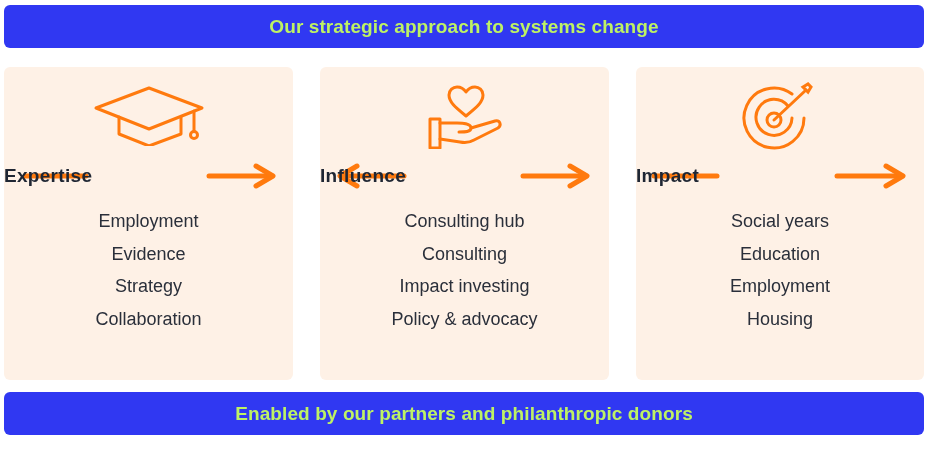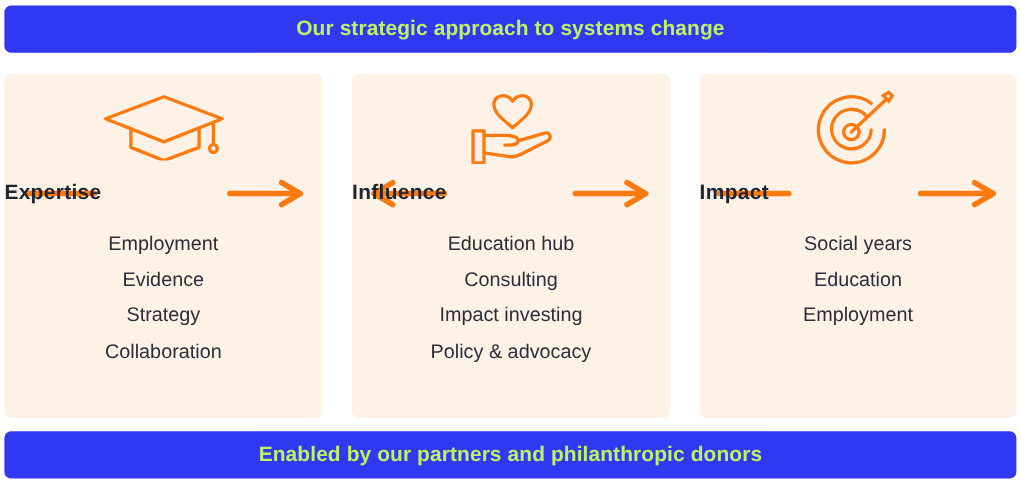--- a/index.html
+++ b/index.html
@@ -141,21 +141,21 @@
     </svg>
     <div class="heading">Influence</div>
     <svg class="arrow" style="left:200px;" width="72" height="30" viewBox="0 0 72 30">
       <g stroke="#FF7A0E" stroke-width="5" stroke-linecap="round" stroke-linejoin="round" fill="none">
         <line x1="3" y1="15" x2="66" y2="15"></line>
         <polyline points="50,5 67,15 50,25"></polyline>
       </g>
     </svg>
   </div>
   <ul class="items">
-    <li>Education hub</li>
+    <li>Consulting hub</li>
     <li>Consulting</li>
     <li>Impact investing</li>
     <li>Policy &amp; advocacy</li>
   </ul>
 </div>
 
 <div class="panel p3">
   <svg class="icon" style="top:15px;" width="76" height="70" viewBox="0 0 76 70">
     <g fill="none" stroke="#FF7A0E" stroke-width="3" stroke-linecap="round">
       <path d="M50,12 A30,30 0 1 0 62,36"></path>
@@ -174,18 +174,19 @@
       <g stroke="#FF7A0E" stroke-width="5" stroke-linecap="round" stroke-linejoin="round" fill="none">
         <line x1="3" y1="15" x2="68" y2="15"></line>
         <polyline points="52,5 69,15 52,25"></polyline>
       </g>
     </svg>
   </div>
   <ul class="items">
     <li>Social years</li>
     <li>Education</li>
     <li>Employment</li>
+    <li>Housing</li>
   </ul>
 </div>
 
 <div class="banner bottom">
   <span>Enabled by our partners and philanthropic donors</span>
 </div>
 
 </body></html>

